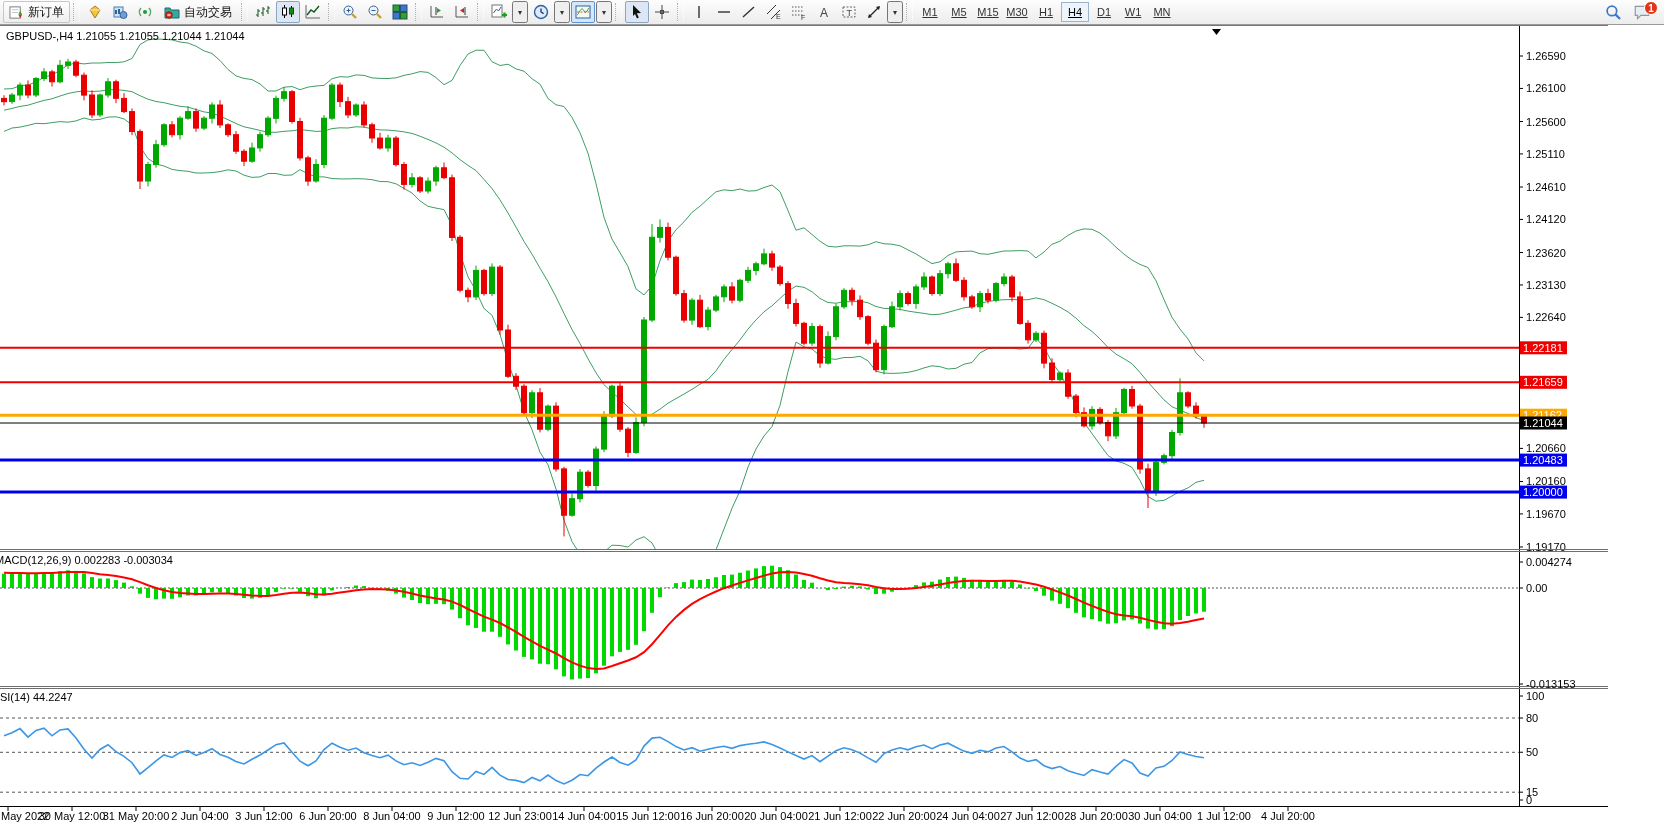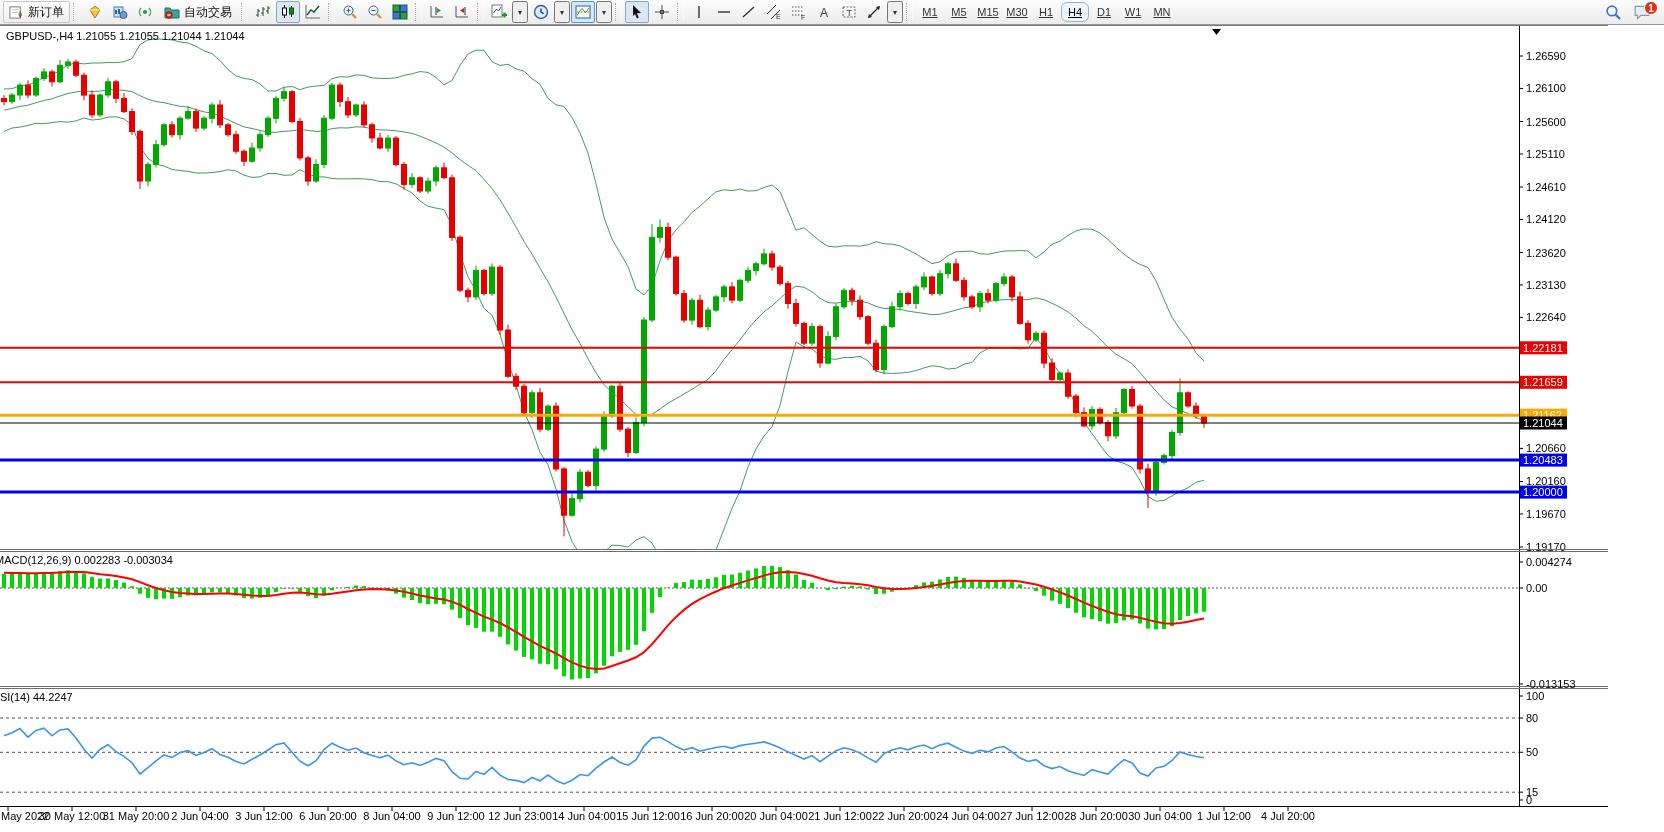--- a/index.html
+++ b/index.html
@@ -9,21 +9,21 @@
   .grip{width:5px;height:18px;border-left:1px dotted #b0b0b0;border-right:1px dotted #fff;margin:0 2px;}
   .tb{width:24px;height:22px;display:flex;align-items:center;justify-content:center;
     border:1px solid transparent;background:transparent;padding:0;box-sizing:border-box;}
   .tb.withtext{width:auto;padding:0 5px;gap:4px;font-size:12px;color:#111;}
   .tb.raised{border:1px solid #c6c6c6;background:linear-gradient(#fff,#eee);border-radius:2px;}
   .tb.active{border:1px solid #8ca6c0;background:#dcE6f4;border-radius:2px;}
   .tb.selected{border:1px solid #5a93d6;background:#d6e6fa;border-radius:2px;}
   .caret{font-size:8px;color:#333;width:9px;height:22px;display:flex;align-items:center;justify-content:center;}
   .tf{min-width:28px;height:20px;font-size:11px;color:#333;border:1px solid transparent;background:transparent;
     display:flex;align-items:center;justify-content:center;padding:0 2px;box-sizing:border-box;text-decoration:underline;}
-  .tf.active{border:1px solid #9ab4cc;background:#eef4fb;border-radius:6px;color:#000;}
+  .tf.active{border:1px solid #9ab4cc;background:#eef4fb;border-radius:0;color:#000;}
   .right-cluster{margin-left:auto;display:flex;align-items:center;gap:6px;padding-right:8px;}
   .notify{position:relative;width:22px;height:22px;}
   .badge{position:absolute;top:-1px;right:-6px;min-width:14px;height:14px;border-radius:8px;background:#e53216;
     color:#fff;font-size:10px;font-weight:bold;display:flex;align-items:center;justify-content:center;
     border:1px solid #fff;box-sizing:border-box;}
   .chart-area{position:relative;width:1608px;height:807px;background:#fff;overflow:hidden;}
   .pane-label{position:absolute;font-size:11px;color:#000;white-space:nowrap;z-index:5;}
   svg text{font-family:"Liberation Sans",sans-serif;}
 </style>
 </head>

